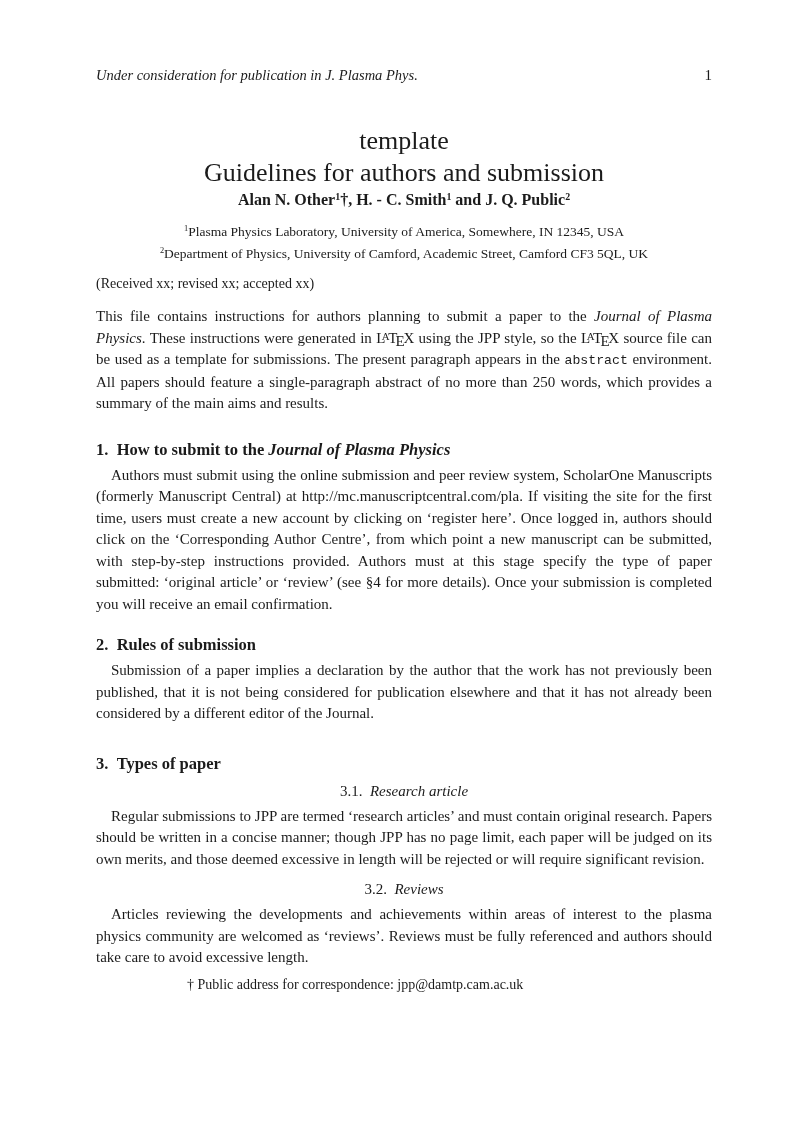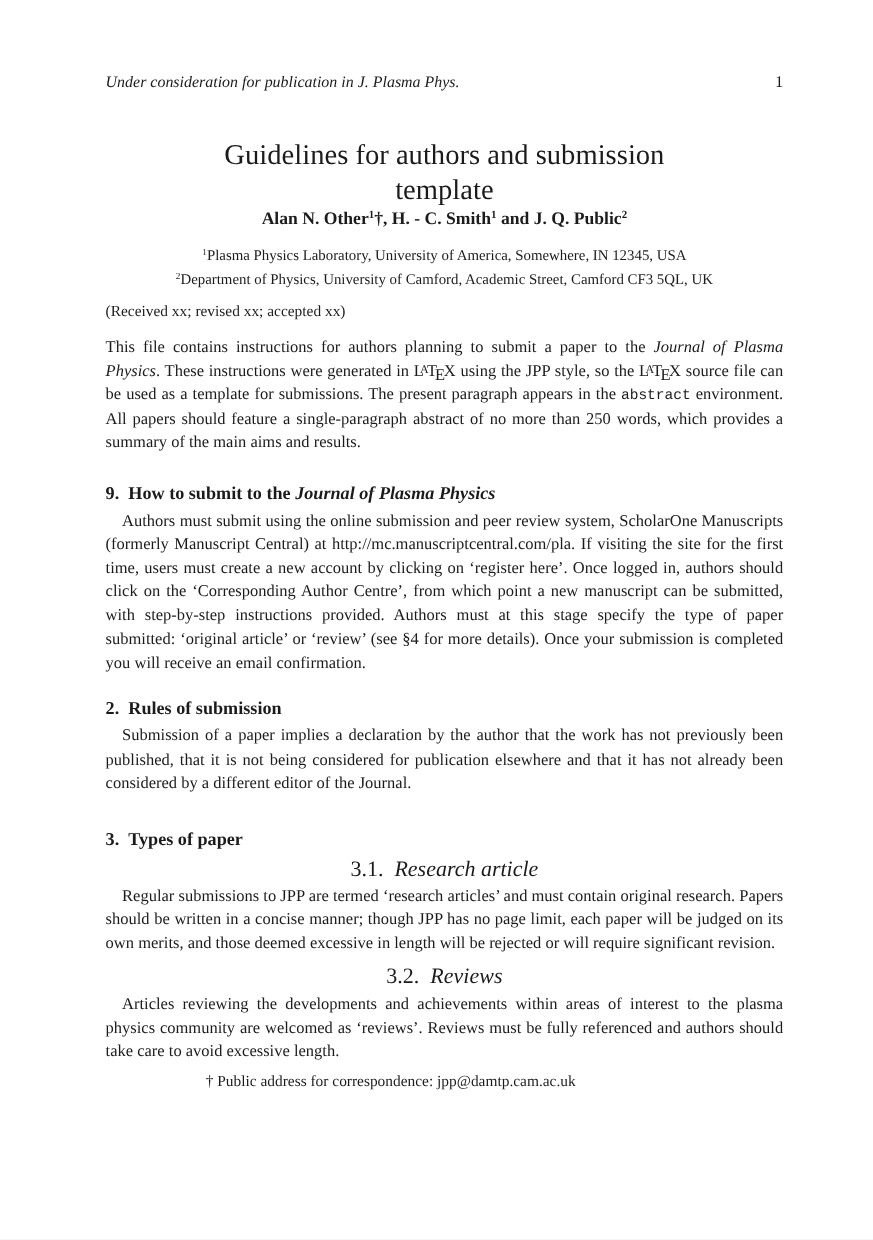--- a/index.html
+++ b/index.html
@@ -78,21 +78,21 @@
     margin-top: 24px;
     font-size: 16.5px;
     font-weight: bold;
     line-height: 21px;
   }
   .section-heading.sec2 { margin-top: 19px; }
   .section-heading.sec3 { margin-top: 28px; }
   .subsection-heading {
     margin-top: 8px;
     text-align: center;
-    font-size: 20px;
+    font-size: 15px;
     line-height: 19px;
   }
   .subsection-heading.sub32 { margin-top: 10px; }
 
   
   .footnote {
     margin-top: 6px;
     margin-left: 91px;
     font-size: 14px;
     line-height: 19px;
@@ -130,36 +130,36 @@
 
 <div class="page">
   <div class="content">
 
     <div class="running-head">
       <span class="running-title">Under consideration for publication in J. Plasma Phys.</span>
       <span class="page-number">1</span>
     </div>
 
     <div class="paper-title">
+      <div>template</div>
       <div>Guidelines for authors and submission</div>
-      <div>template</div>
     </div>
 
     <div class="authors-line"><span>Alan N. Other</span><span class="seg-sup">1</span><span>†, H. - C. Smith</span><span class="seg-sup">1</span><span> and J. Q. Public</span><span class="seg-sup">2</span></div>
 
     <div class="affiliations">
       <div><span class="seg-sup">1</span><span>Plasma Physics Laboratory, University of America, Somewhere, IN 12345, USA</span></div>
       <div><span class="seg-sup">2</span><span>Department of Physics, University of Camford, Academic Street, Camford CF3 5QL, UK</span></div>
     </div>
 
     <div class="received-line">(Received xx; revised xx; accepted xx)</div>
 
     <div class="abstract"><span>This file contains instructions for authors planning to submit a paper to the </span><span class="seg-i">Journal of Plasma Physics</span><span>. These instructions were generated in </span><span>L</span><span class="seg-la">A</span><span>T</span><span class="seg-le">E</span><span>X</span><span> using the JPP style, so the </span><span>L</span><span class="seg-la">A</span><span>T</span><span class="seg-le">E</span><span>X</span><span> source file can be used as a template for submissions. The present paragraph appears in the </span><span class="seg-tt">abstract</span><span> environment. All papers should feature a single-paragraph abstract of no more than 250 words, which provides a summary of the main aims and results.</span></div>
 
-    <div class="section-heading sec1"><span>9. How to submit to the </span><span class="seg-i">Journal of Plasma Physics</span></div>
+    <div class="section-heading sec1"><span>1. How to submit to the </span><span class="seg-i">Journal of Plasma Physics</span></div>
     <div class="para"><span>Authors must submit using the online submission and peer review system, ScholarOne Manuscripts (formerly Manuscript Central) at http://mc.manuscriptcentral.com/pla. If visiting the site for the first time, users must create a new account by clicking on ‘register here’. Once logged in, authors should click on the ‘Corresponding Author Centre’, from which point a new manuscript can be submitted, with step-by-step instructions provided. Authors must at this stage specify the type of paper submitted: ‘original article’ or ‘review’ (see §4 for more details). Once your submission is completed you will receive an email confirmation.</span></div>
 
     <div class="section-heading sec2"><span>2. Rules of submission</span></div>
     <div class="para"><span>Submission of a paper implies a declaration by the author that the work has not previously been published, that it is not being considered for publication elsewhere and that it has not already been considered by a different editor of the Journal.</span></div>
 
     <div class="section-heading sec3"><span>3. Types of paper</span></div>
 
     <div class="subsection-heading sub31"><span>3.1. </span><span class="seg-i">Research article</span></div>
     <div class="para"><span>Regular submissions to JPP are termed ‘research articles’ and must contain original research. Papers should be written in a concise manner; though JPP has no page limit, each paper will be judged on its own merits, and those deemed excessive in length will be rejected or will require significant revision.</span></div>
 

